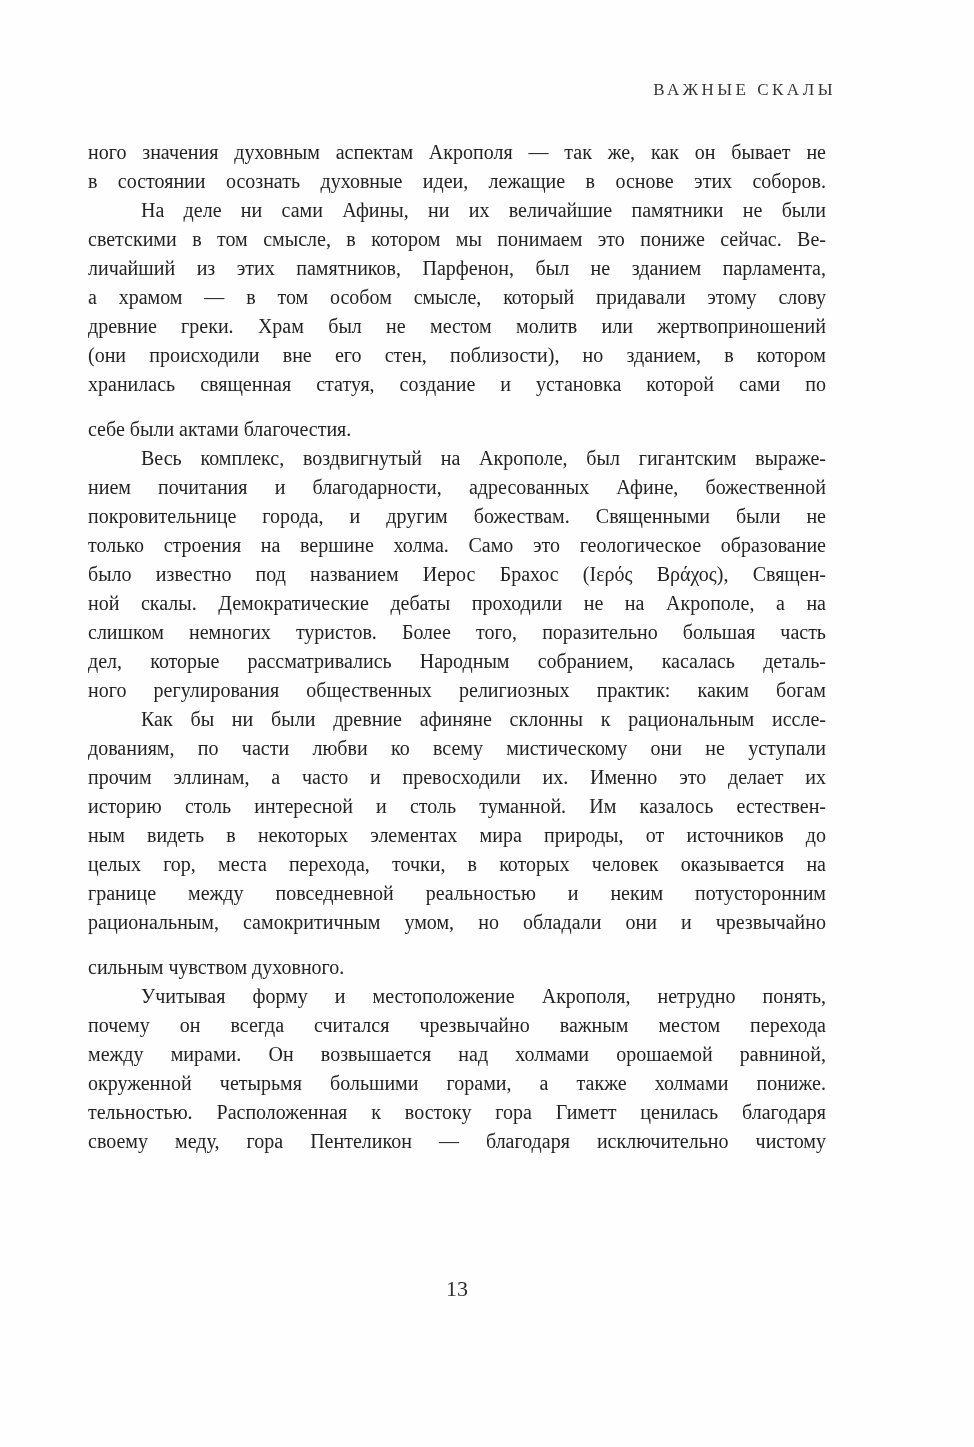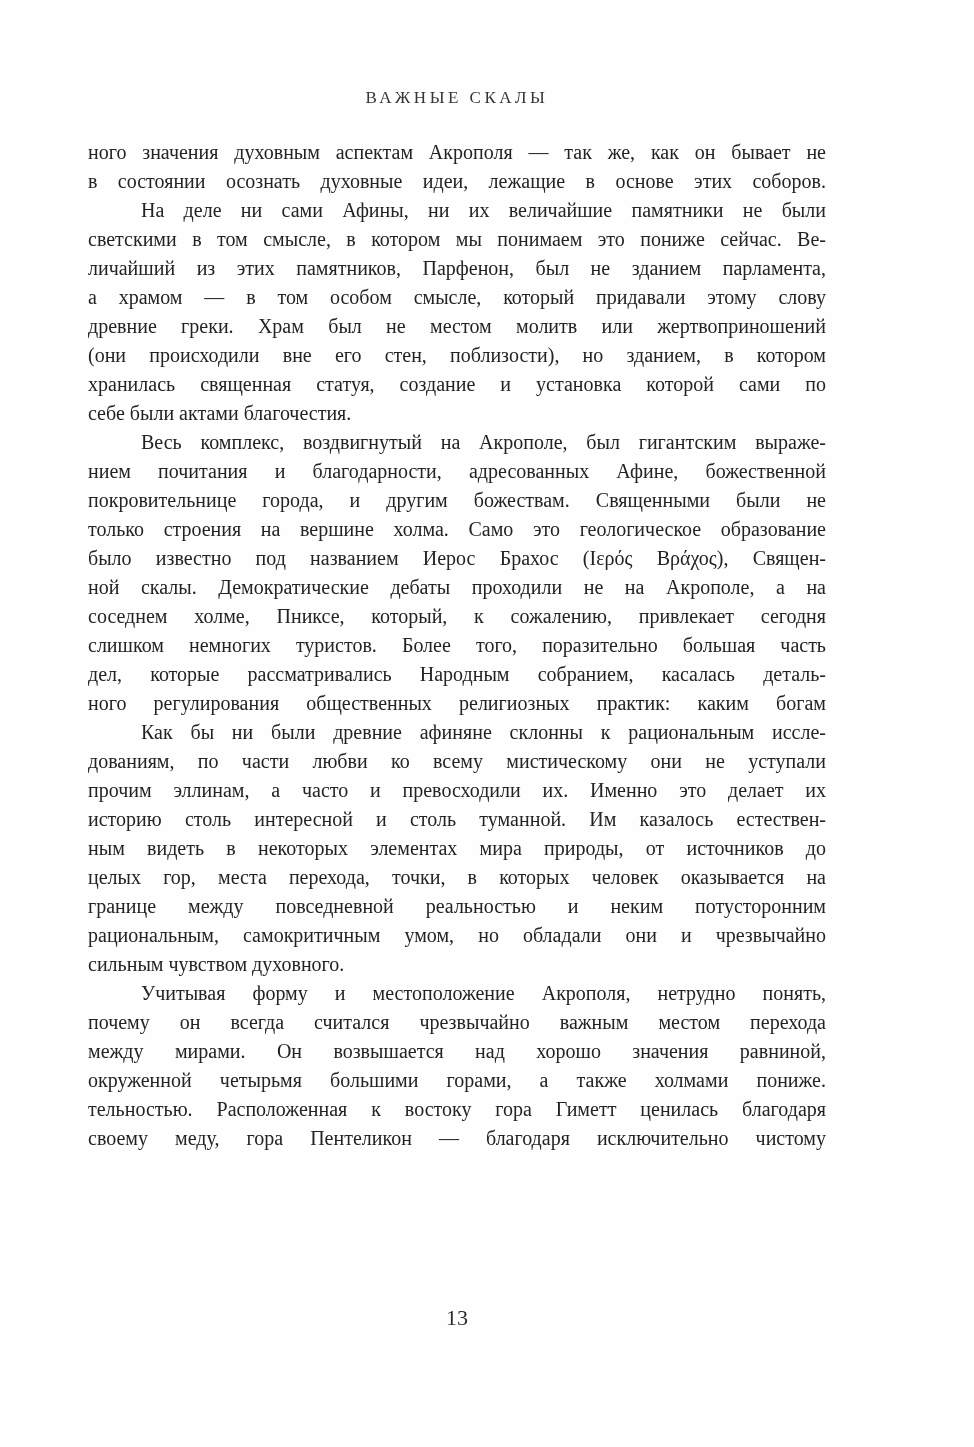--- a/index.html
+++ b/index.html
@@ -11,24 +11,24 @@
     position: relative;
     width: 974px;
     height: 1447px;
     background: #fefefe;
     font-family: "Liberation Serif", "DejaVu Serif", serif;
     color: #262626;
     overflow: hidden;
   }
   .running-header {
     position: absolute;
-    top: 88px;
+    top: 80px;
     left: 78px;
     width: 758px;
-    text-align: center;
+    text-align: right;
     font-size: 17px;
     letter-spacing: 3.5px;
     color: #363636;
     white-space: nowrap;
   }
   .text-block {
     position: absolute;
     top: 138px;
     left: 88px;
     width: 738px;
@@ -37,27 +37,28 @@
     color: #232323;
   }
   .paragraph { margin: 0; padding: 0; }
   .line {
     text-align: justify;
     text-align-last: justify;
     white-space: normal;
   }
   .line.short-last {
     text-align-last: left;
+    margin-top: 16px;
   }
   .line.indented {
     text-indent: 53px;
   }
   .page-number {
     position: absolute;
-    top: 1305px;
+    top: 1276px;
     left: 78px;
     width: 758px;
     text-align: center;
     font-size: 22px;
     color: #2c2c2c;
   }
 </style>
 </head>
 <body>
 
@@ -79,40 +80,39 @@
         <div class="line">хранилась священная статуя, создание и установка которой сами по</div>
         <div class="line short-last">себе были актами благочестия.</div>
       </div>
       <div class="paragraph">
         <div class="line indented">Весь комплекс, воздвигнутый на Акрополе, был гигантским выраже-</div>
         <div class="line">нием почитания и благодарности, адресованных Афине, божественной</div>
         <div class="line">покровительнице города, и другим божествам. Священными были не</div>
         <div class="line">только строения на вершине холма. Само это геологическое образование</div>
         <div class="line">было известно под названием Иерос Брахос (Ιερός Βράχος), Священ-</div>
         <div class="line">ной скалы. Демократические дебаты проходили не на Акрополе, а на</div>
-        <div class="line">соседнем холме, Пниксе, который, к сожалению, привлекает сегодня</div>
         <div class="line">слишком немногих туристов. Более того, поразительно большая часть</div>
         <div class="line">дел, которые рассматривались Народным собранием, касалась деталь-</div>
         <div class="line">ного регулирования общественных религиозных практик: каким богам</div>
       </div>
       <div class="paragraph">
         <div class="line indented">Как бы ни были древние афиняне склонны к рациональным иссле-</div>
         <div class="line">дованиям, по части любви ко всему мистическому они не уступали</div>
         <div class="line">прочим эллинам, а часто и превосходили их. Именно это делает их</div>
         <div class="line">историю столь интересной и столь туманной. Им казалось естествен-</div>
         <div class="line">ным видеть в некоторых элементах мира природы, от источников до</div>
         <div class="line">целых гор, места перехода, точки, в которых человек оказывается на</div>
         <div class="line">границе между повседневной реальностью и неким потусторонним</div>
         <div class="line">рациональным, самокритичным умом, но обладали они и чрезвычайно</div>
         <div class="line short-last">сильным чувством духовного.</div>
       </div>
       <div class="paragraph">
         <div class="line indented">Учитывая форму и местоположение Акрополя, нетрудно понять,</div>
         <div class="line">почему он всегда считался чрезвычайно важным местом перехода</div>
-        <div class="line">между мирами. Он возвышается над хорошо значения равниной,</div>
+        <div class="line">между мирами. Он возвышается над холмами орошаемой равниной,</div>
         <div class="line">окруженной четырьмя большими горами, а также холмами пониже.</div>
         <div class="line">тельностью. Расположенная к востоку гора Гиметт ценилась благодаря</div>
         <div class="line">своему меду, гора Пентеликон — благодаря исключительно чистому</div>
       </div>
     </div>
 
   <div class="page-number">13</div>
 </div>
 
 </body></html>

